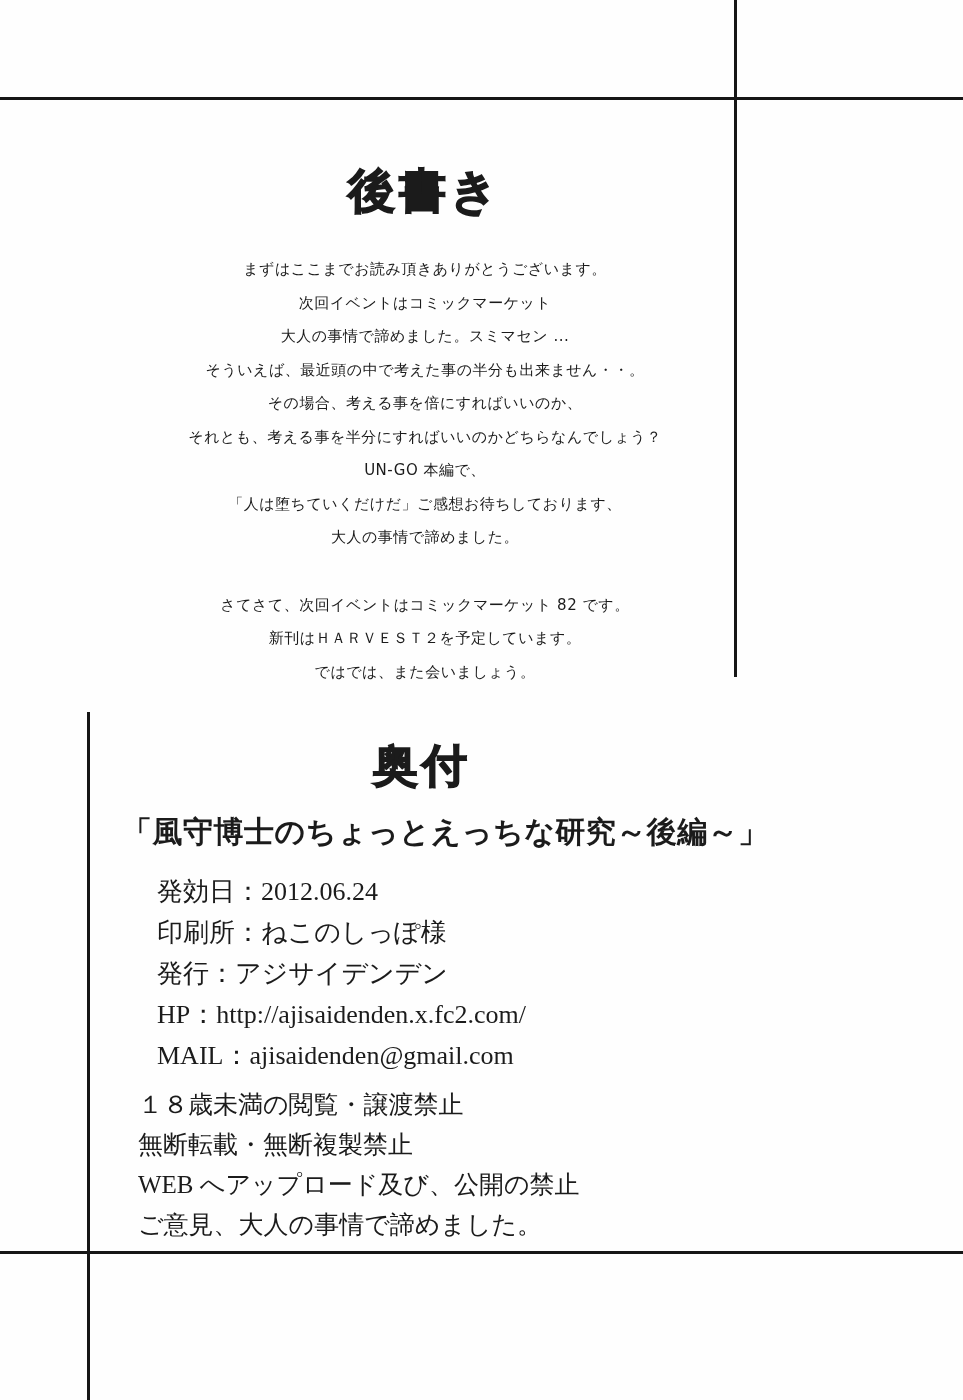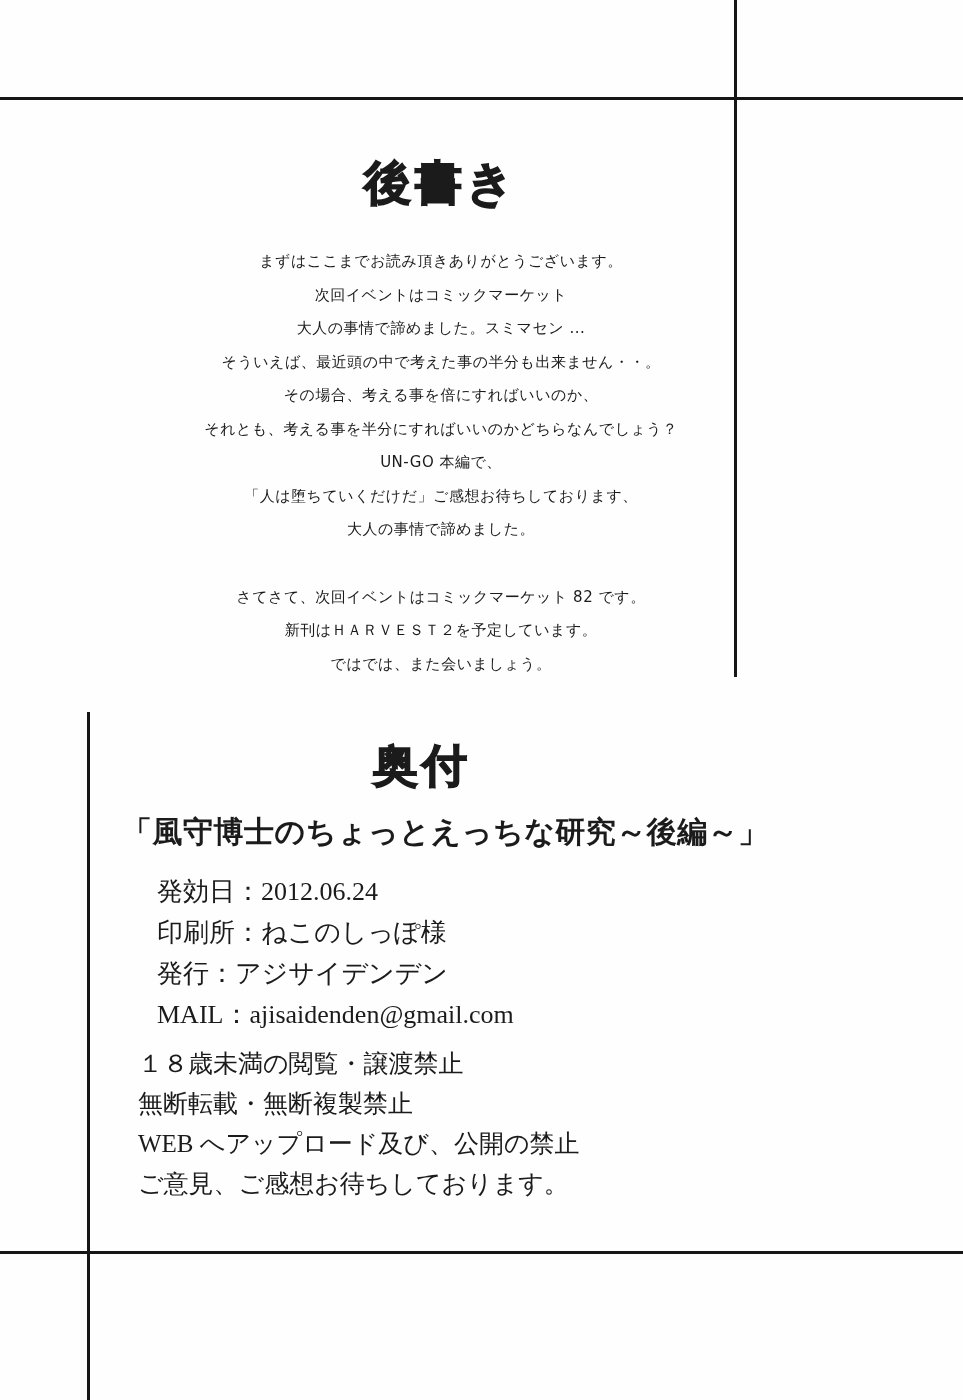--- a/index.html
+++ b/index.html
@@ -23,24 +23,23 @@
   }
   .rule-top-h      { left: 0;    top: 97px;   width: 963px; height: 3px; }
   .rule-right-v    { left: 734px; top: 0;     width: 3px;   height: 677px; }
   .rule-bottom-h   { left: 0;    top: 1251px; width: 963px; height: 3px; }
   .rule-left-v     { left: 87px; top: 712px;  width: 3px;   height: 688px; }
 
   
   .afterword {
     position: absolute;
     left: 110px;
-    top: 152px;
+    top: 160px;
     width: 630px;
     text-align: center;
-    margin-left: 16px;
   }
   .afterword-title {
     font-size: 47px;
     font-weight: 900;
     letter-spacing: 4px;
     margin-bottom: 30px;
     -webkit-text-stroke: 1.5px #1b1b1b;
   }
   .afterword-line {
     font-size: 15px;
@@ -127,22 +126,23 @@
 </section>
 
 <section class="colophon">
   <div class="colophon-title">奥付</div>
   <div class="colophon-book-title">「風守博士のちょっとえっちな研究～後編～」</div>
 
   <div>
     <div class="colophon-detail">発効日：2012.06.24</div>
     <div class="colophon-detail">印刷所：ねこのしっぽ様</div>
     <div class="colophon-detail">発行：アジサイデンデン</div>
+    <div class="colophon-detail">HP：http://ajisaidenden.x.fc2.com/</div>
     <div class="colophon-detail">MAIL：ajisaidenden@gmail.com</div>
   </div>
 
   <div class="colophon-notices">
     <div class="colophon-notice">１８歳未満の閲覧・譲渡禁止</div>
     <div class="colophon-notice">無断転載・無断複製禁止</div>
     <div class="colophon-notice">WEB へアップロード及び、公開の禁止</div>
-    <div class="colophon-notice">ご意見、ご感想お待ちしております。</div>
+    <div class="colophon-notice">ご意見、大人の事情で諦めました。</div>
   </div>
 </section>
 
 </body></html>

